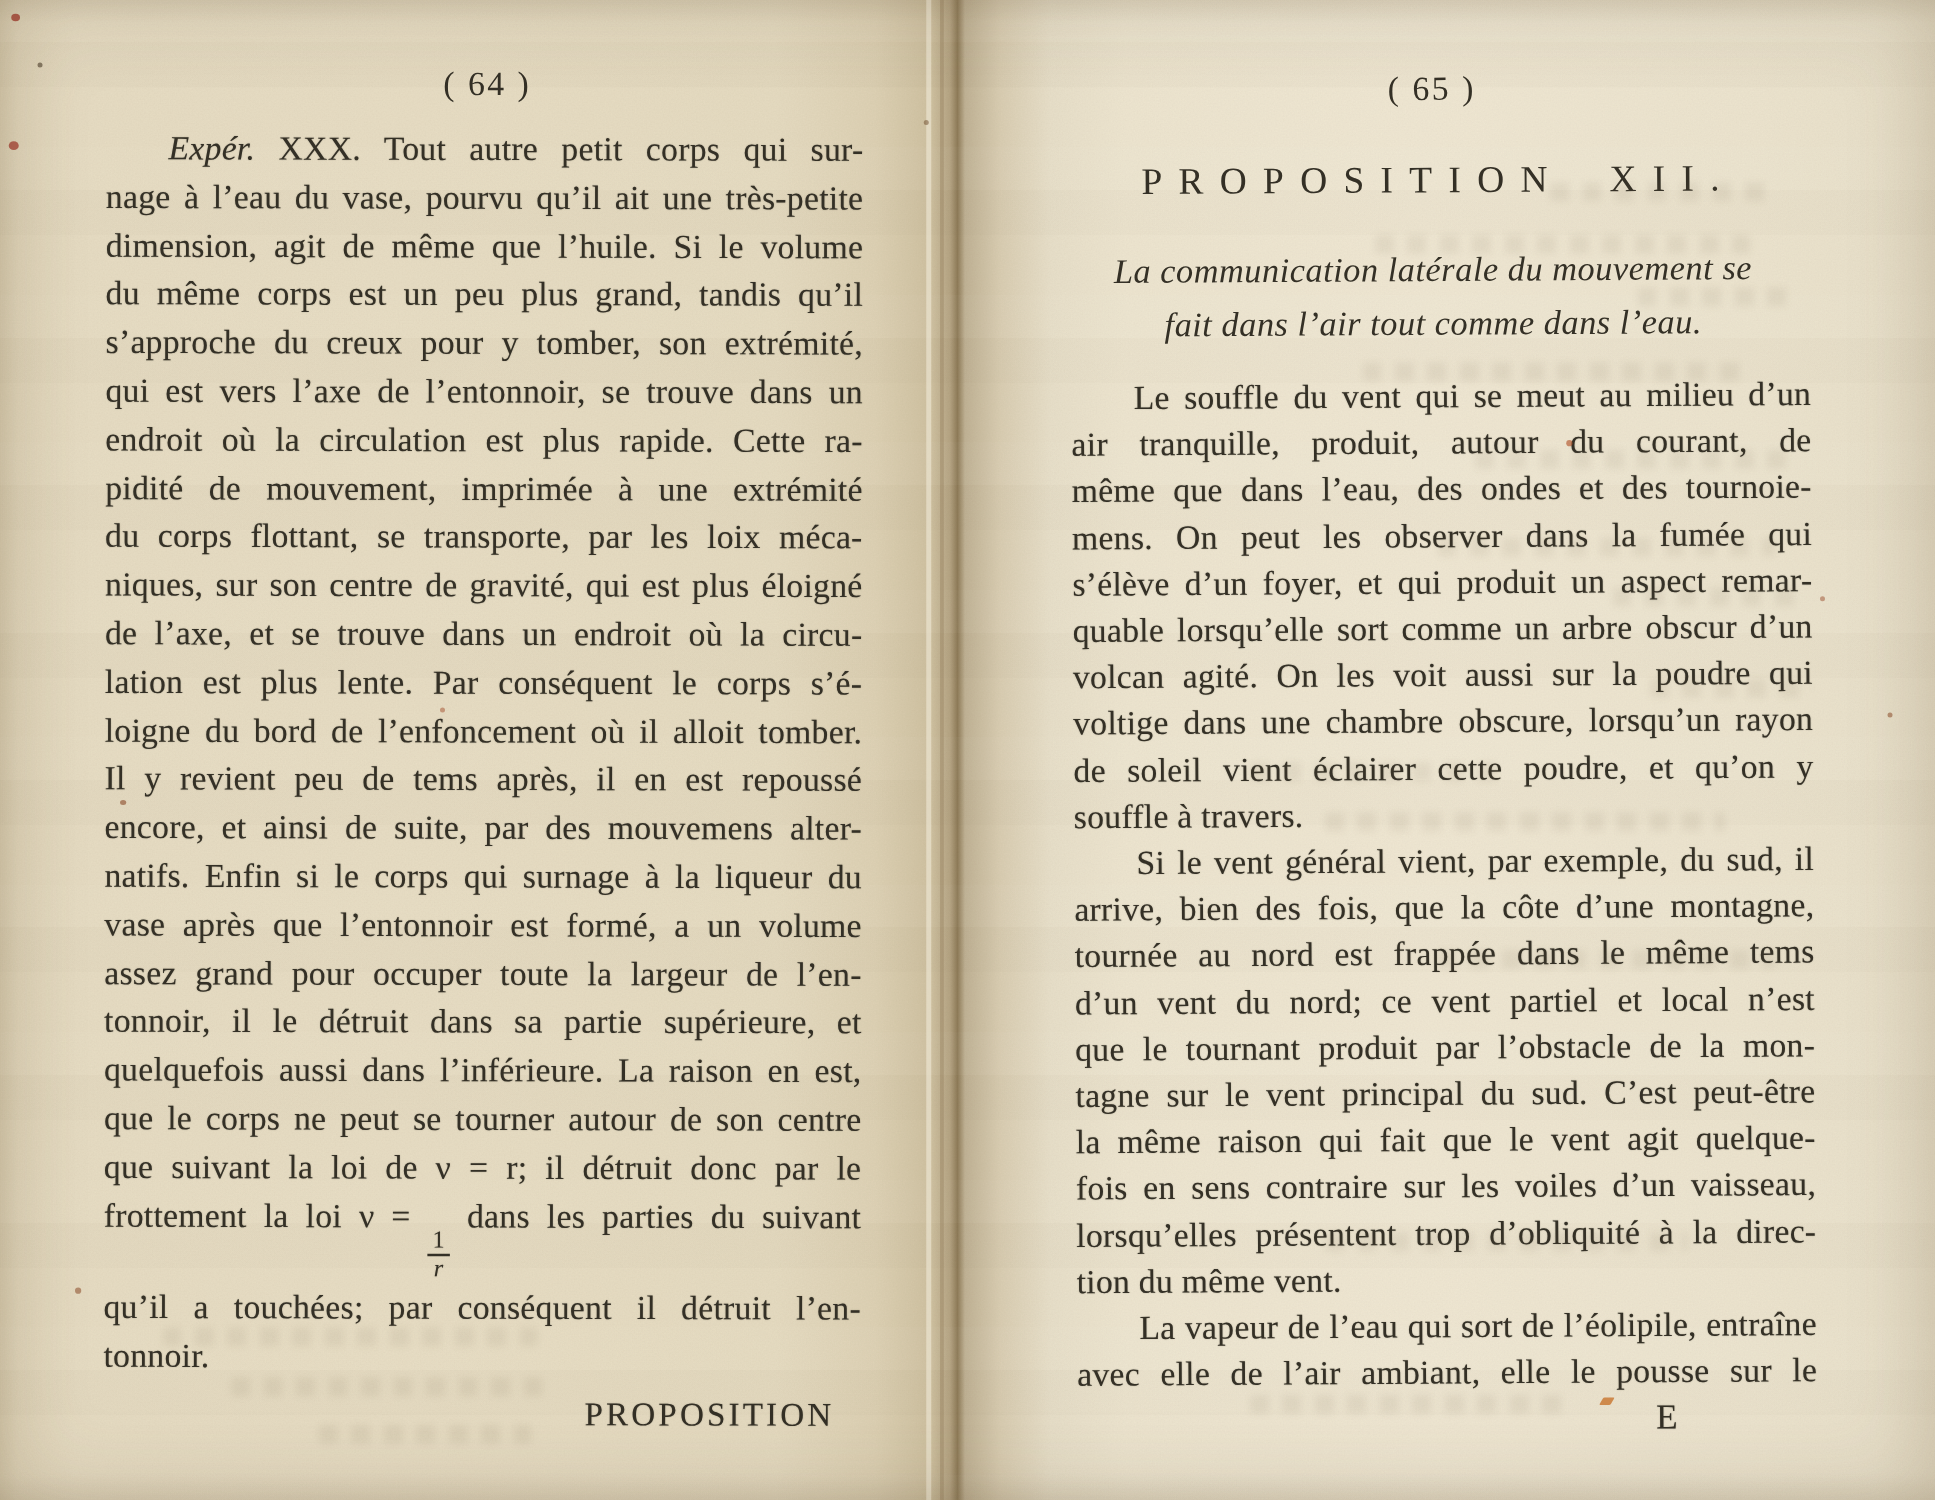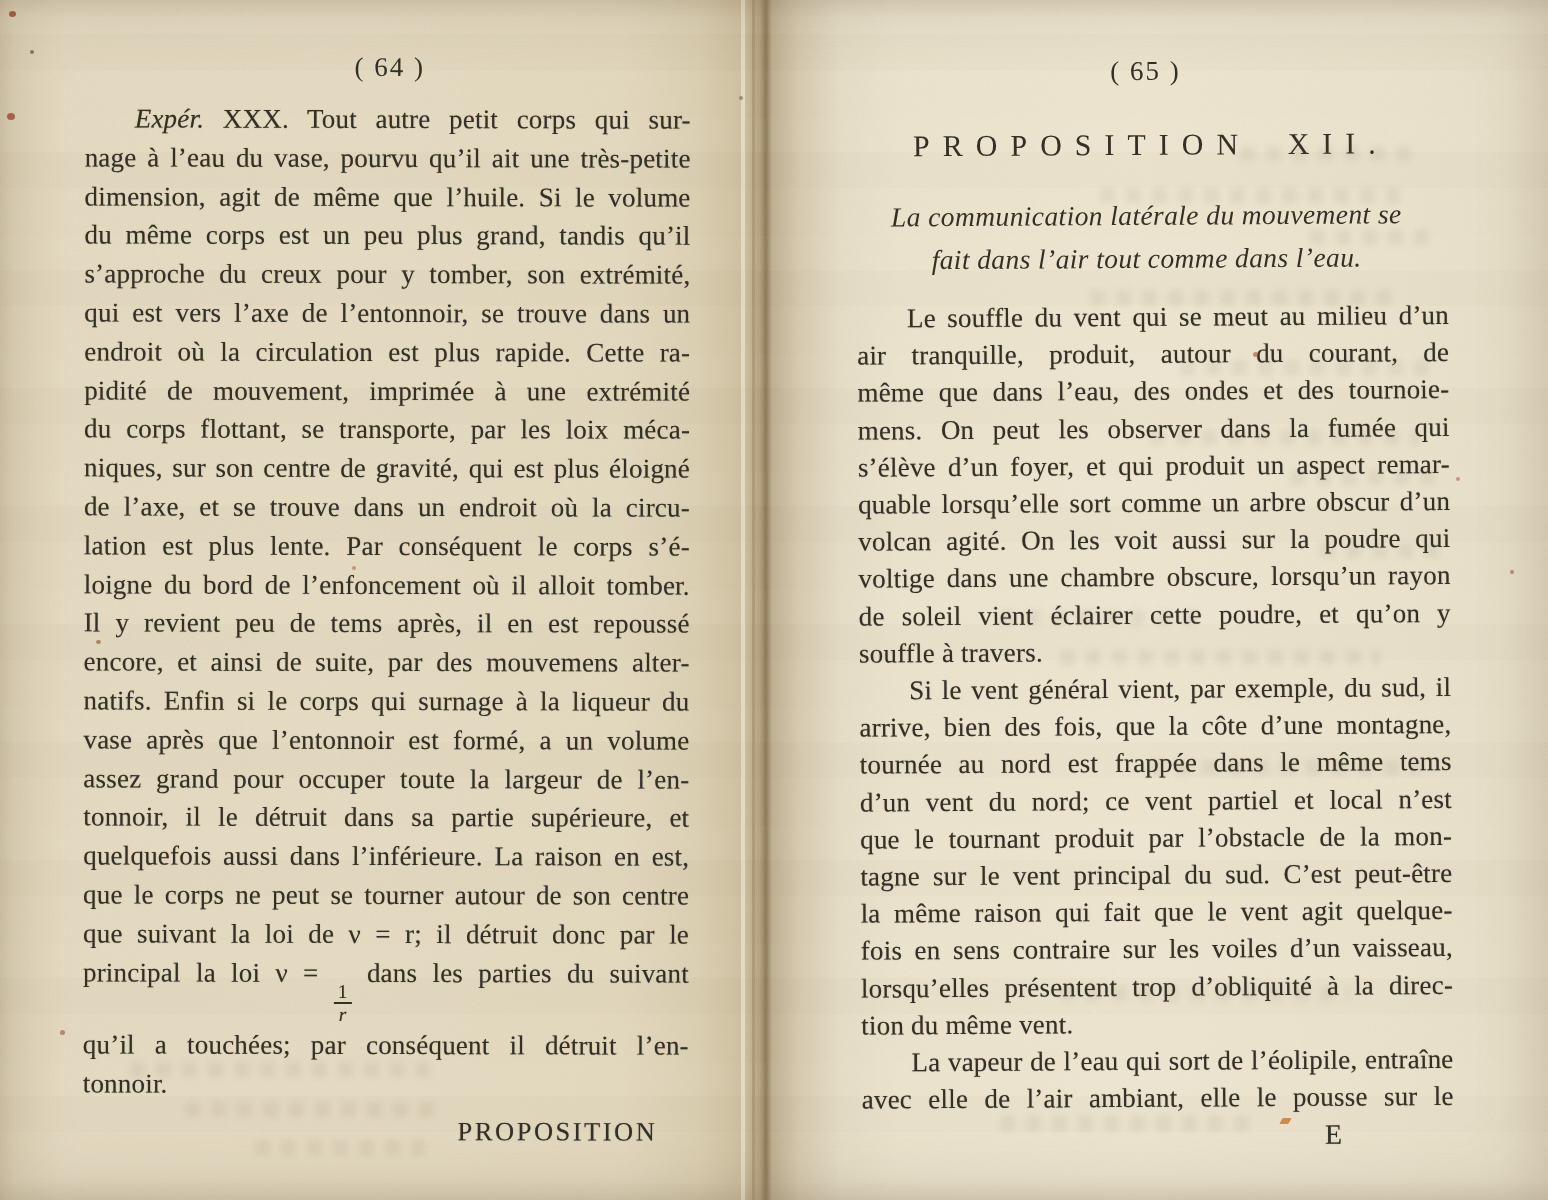--- a/index.html
+++ b/index.html
@@ -93,28 +93,28 @@
         <div class="line">loigne du bord de l’enfoncement où il alloit tomber.</div>
         <div class="line">Il y revient peu de tems après, il en est repoussé</div>
         <div class="line">encore, et ainsi de suite, par des mouvemens alter-</div>
         <div class="line">natifs. Enfin si le corps qui surnage à la liqueur du</div>
         <div class="line">vase après que l’entonnoir est formé, a un volume</div>
         <div class="line">assez grand pour occuper toute la largeur de l’en-</div>
         <div class="line">tonnoir, il le détruit dans sa partie supérieure, et</div>
         <div class="line">quelquefois aussi dans l’inférieure. La raison en est,</div>
         <div class="line">que le corps ne peut se tourner autour de son centre</div>
         <div class="line">que suivant la loi de ν = r; il détruit donc par le</div>
-        <div class="line"><span>principal la loi ν = </span><span class="frac">
+        <div class="line"><span>frottement la loi ν = </span><span class="frac">
             <span class="num">1</span>
             <span class="den">r</span>
           </span><span> dans les parties du suivant</span></div>
         <div class="line">qu’il a touchées; par conséquent il détruit l’en-</div>
         <div class="line end">tonnoir.</div>
       </div>
-    <div class="catchword" style="left:460px;top:1116px;">PROPOSITION</div>
+    <div class="catchword" style="left:470px;top:1116px;">PROPOSITION</div>
   </div>
 
   <div class="pageblock right-rot" style="left:790px;top:0;width:758px;height:1200px;">
     <div class="pagenum" style="left:255px;top:58px;width:200px;">( 65 )</div>
     <div class="heading" style="left:0px;top:130px;width:720px;">PROPOSITION XII.</div>
     <div class="subtitle" style="left:30px;top:196px;width:650px;">
         <div class="subline">La communication latérale du mouvement se</div>
         <div class="subline">fait dans l’air tout comme dans l’eau.</div>
       </div>
     <div class="textblock tb-right" style="left:65px;top:301px;width:592px;">

